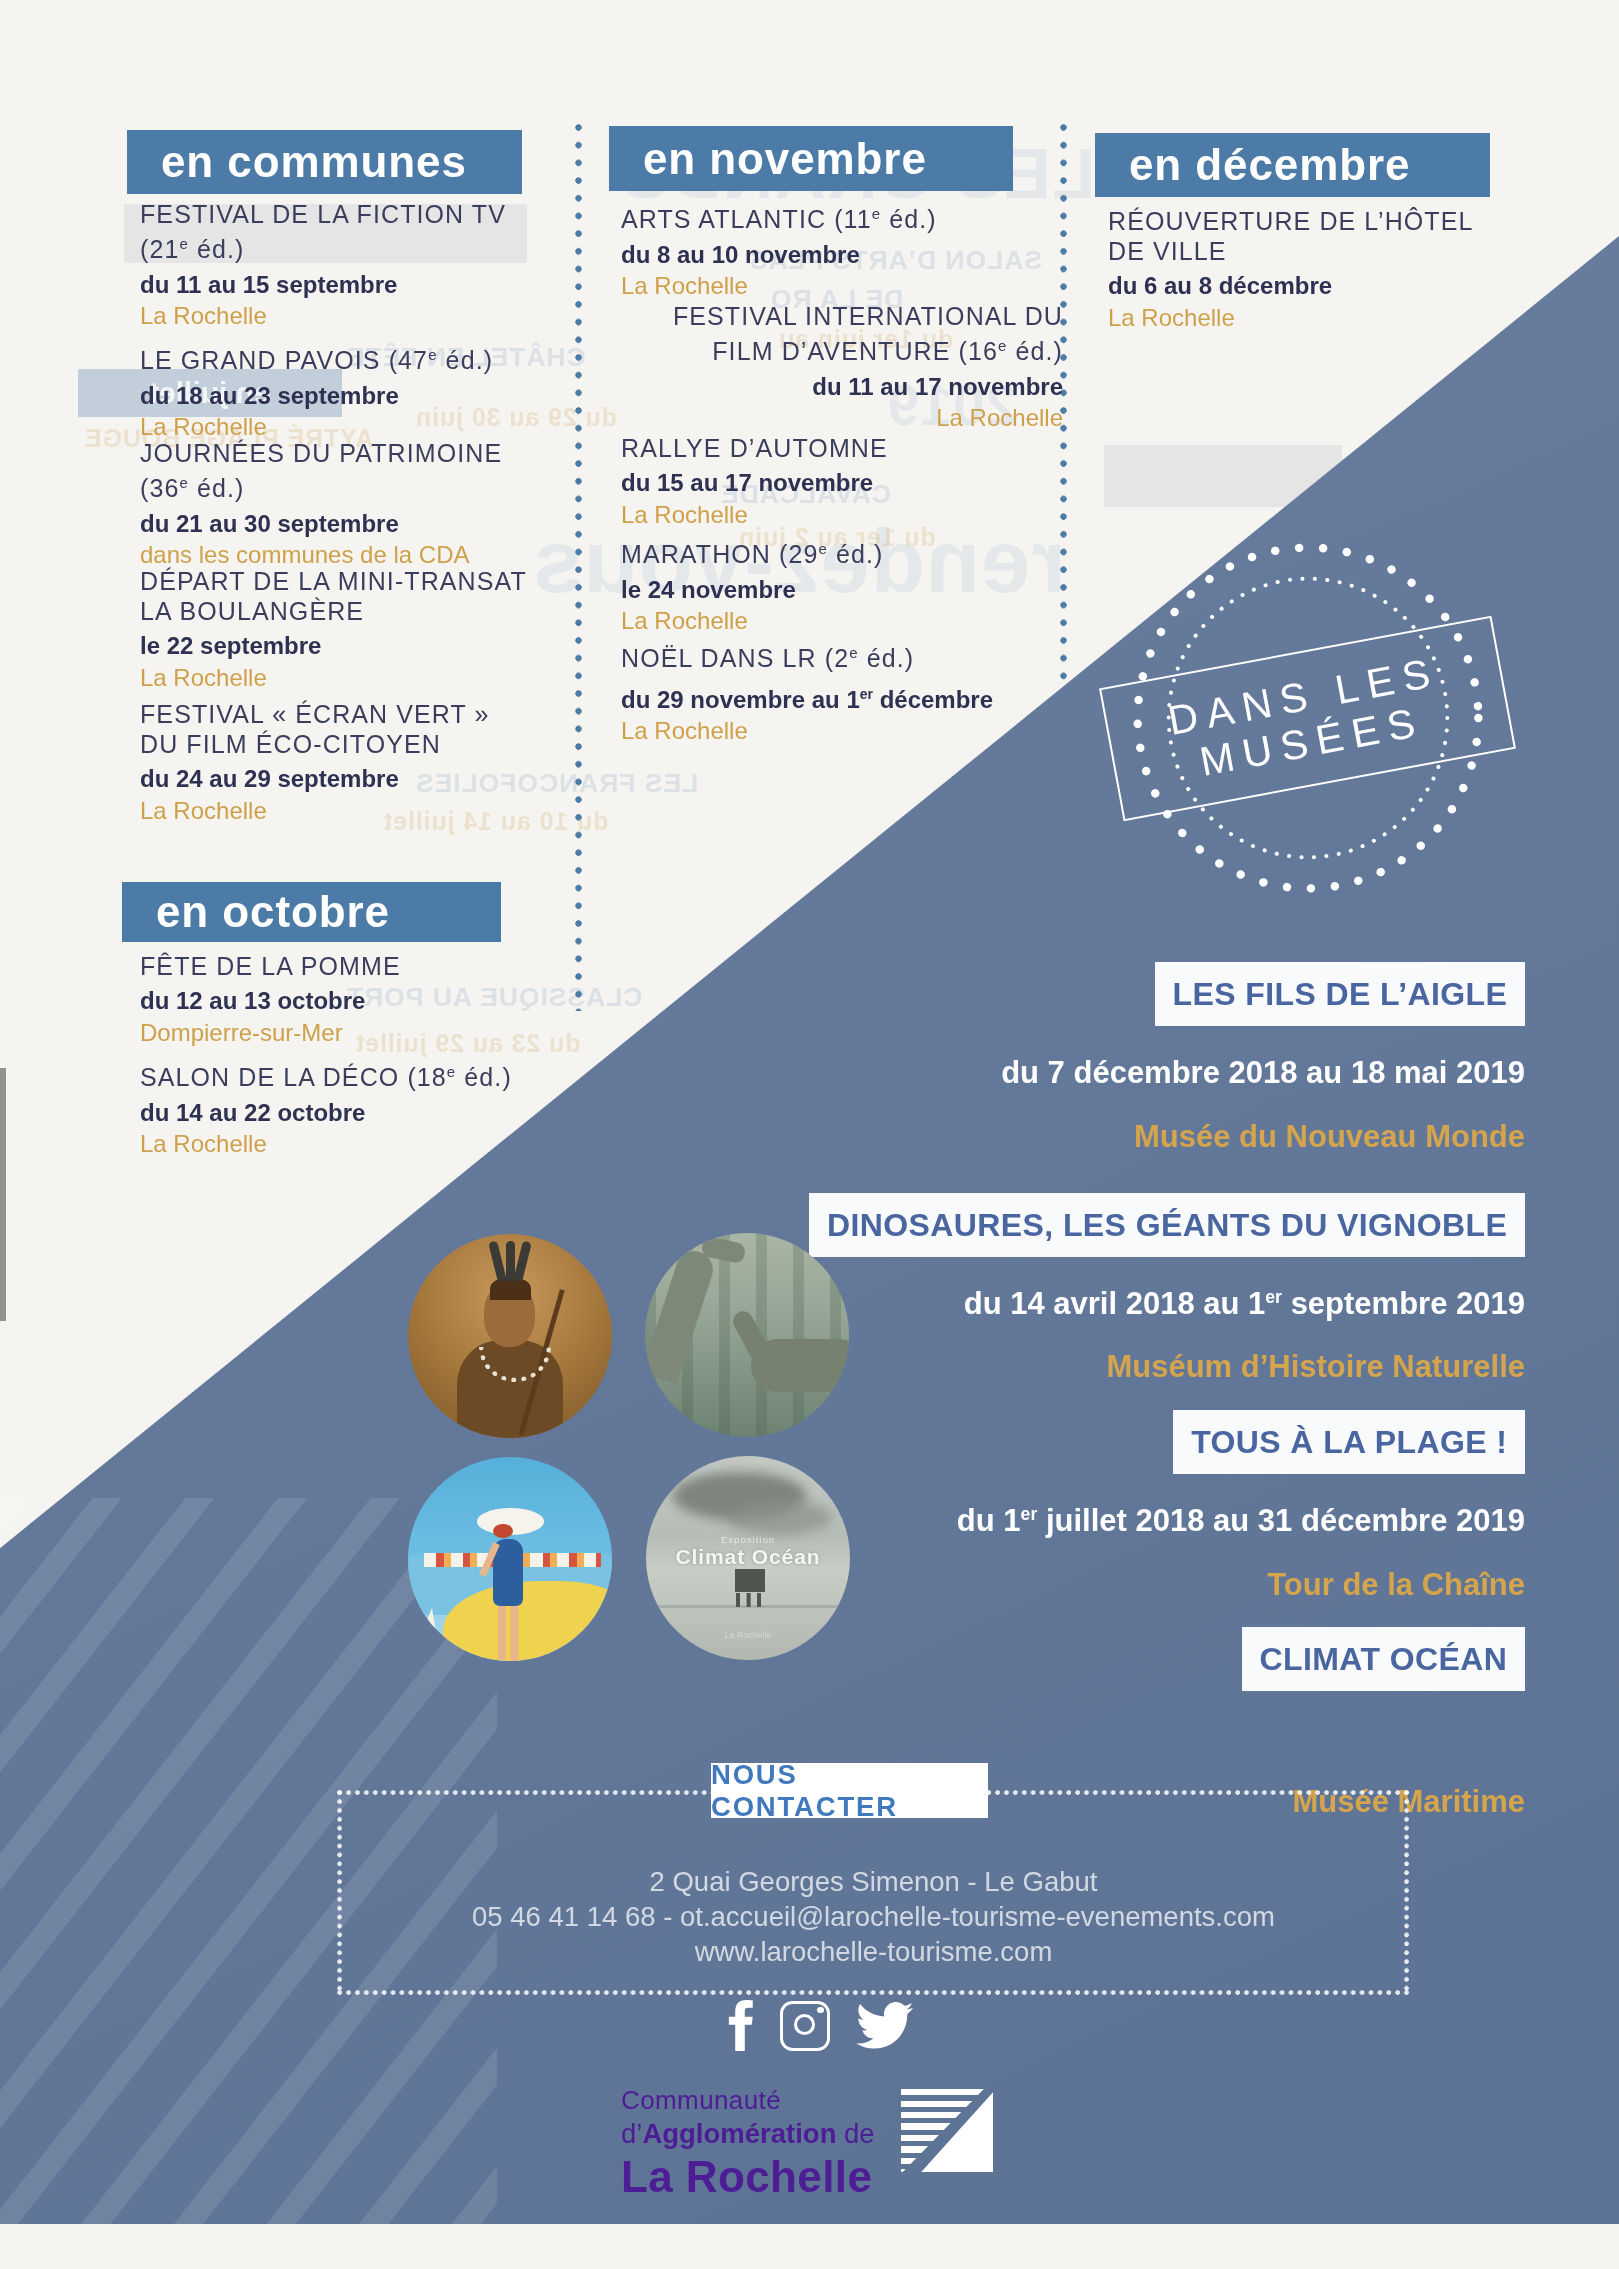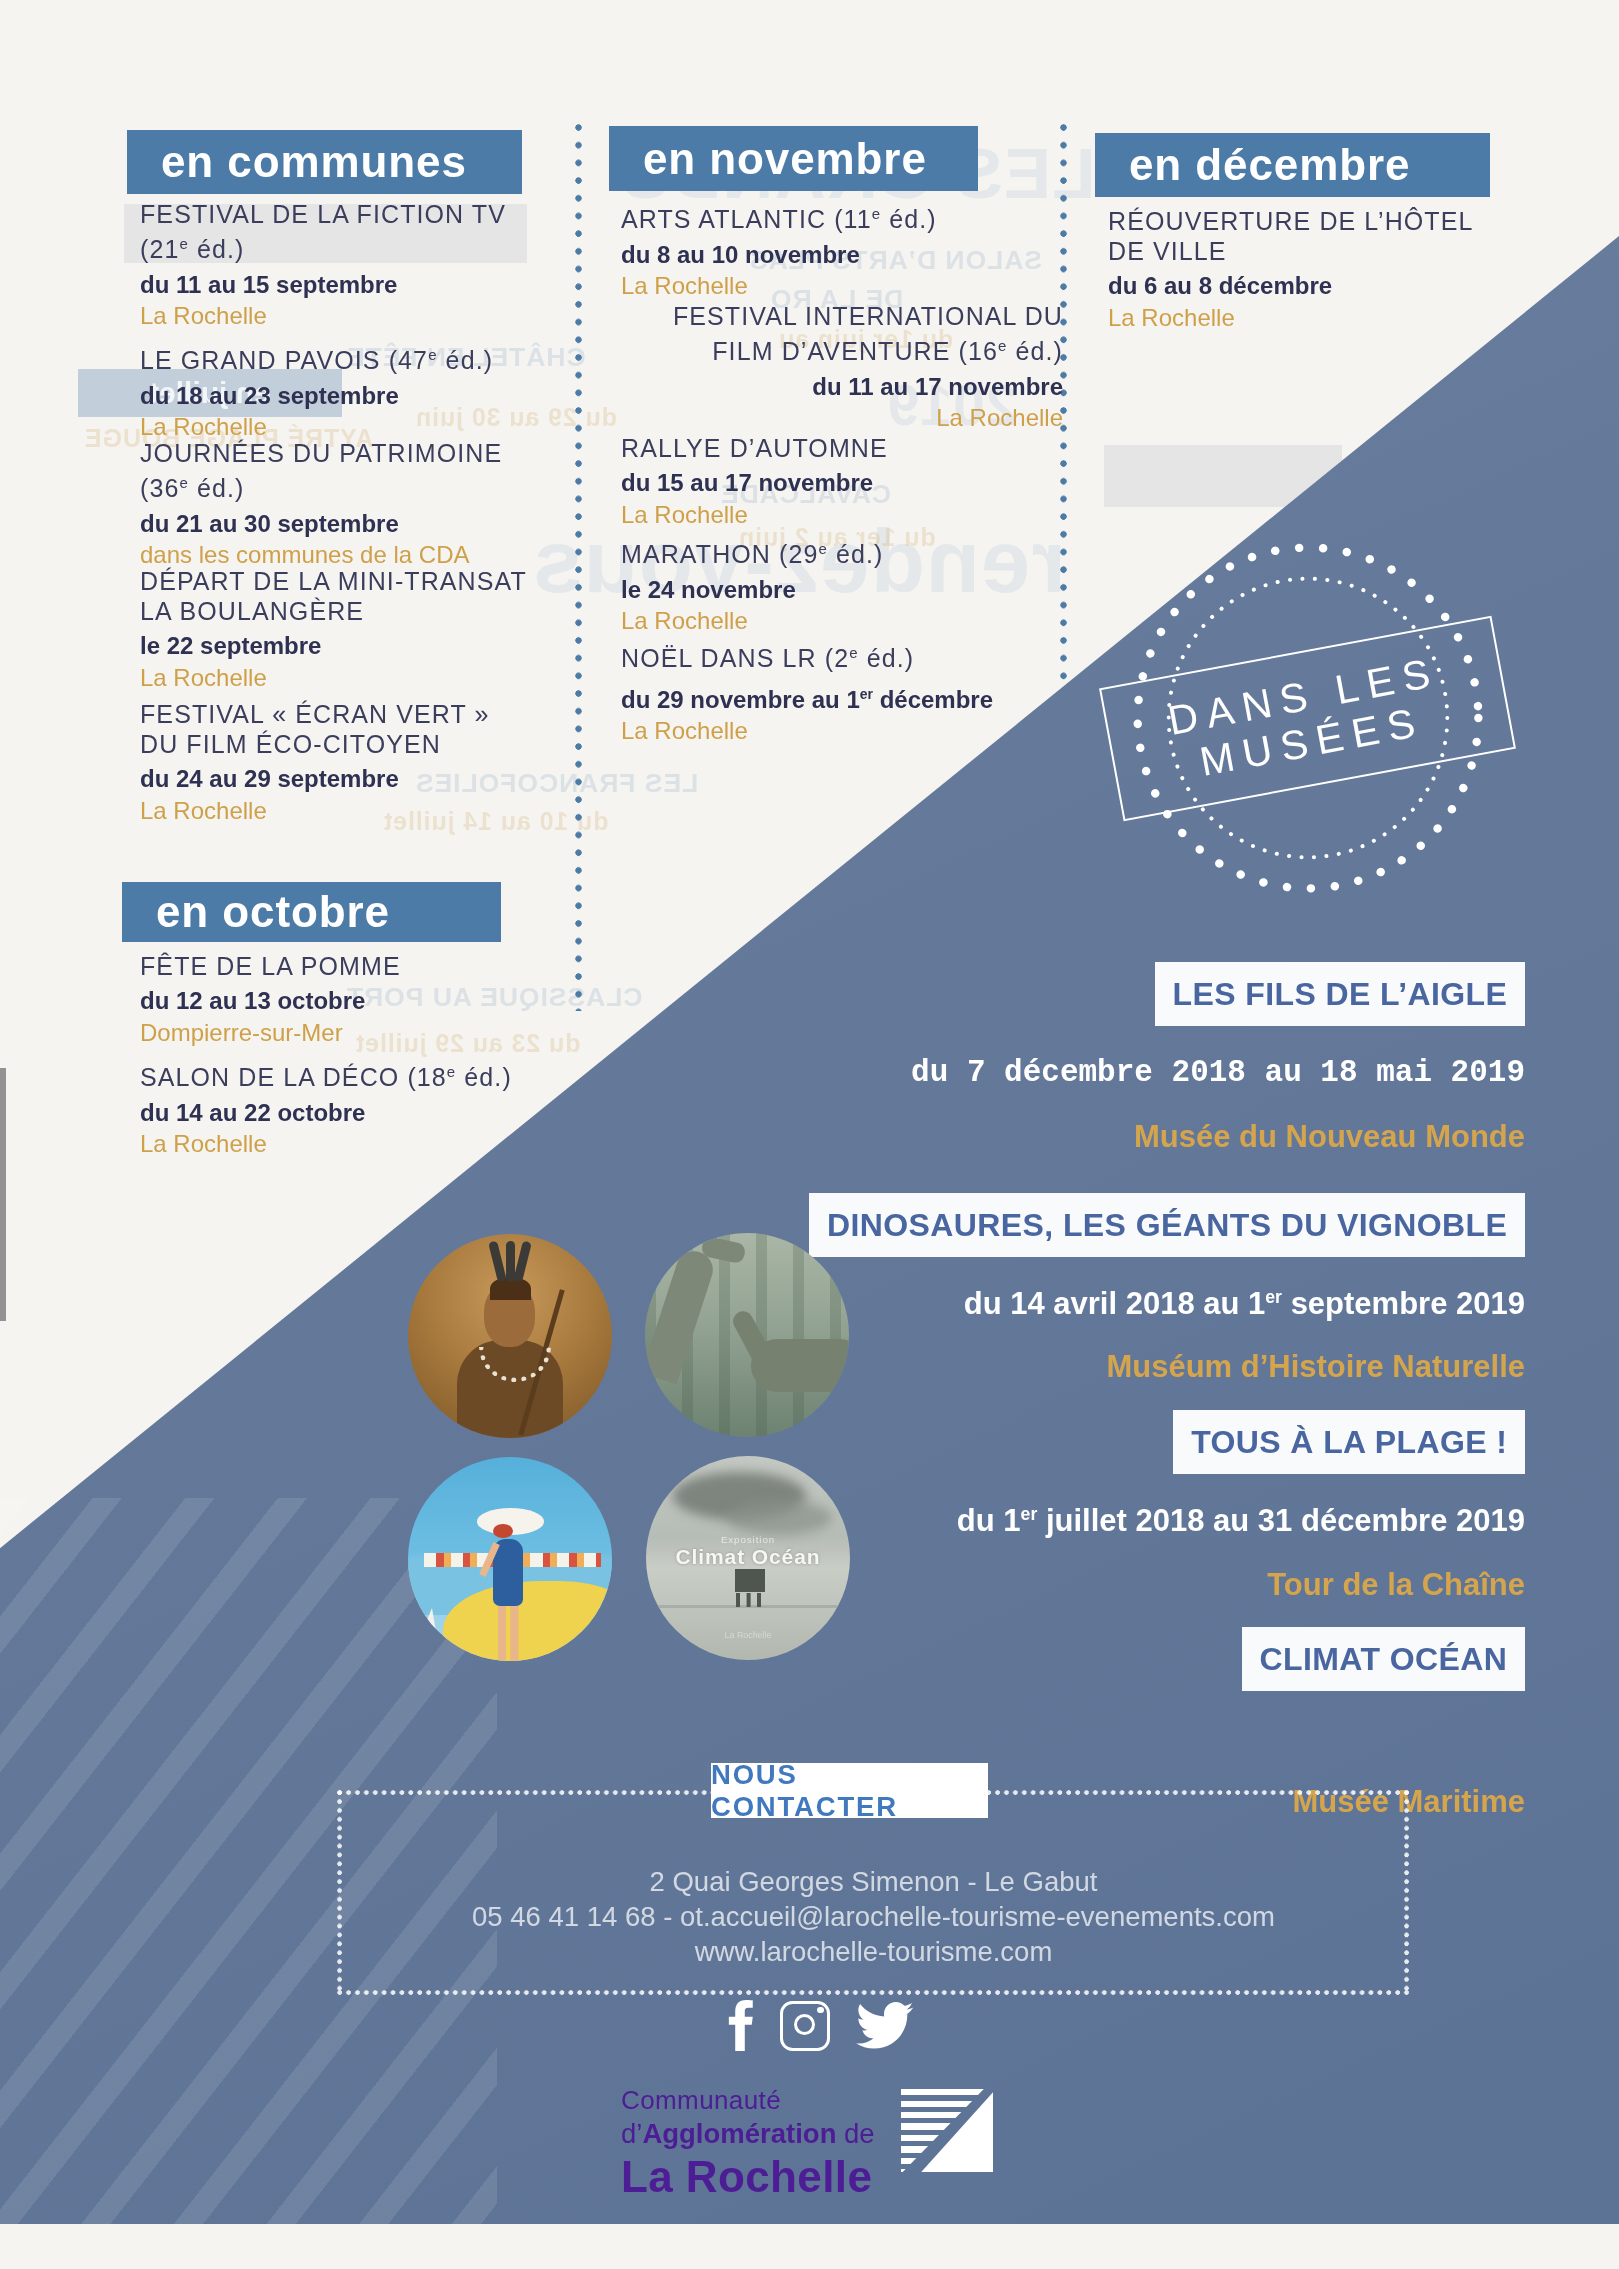--- a/index.html
+++ b/index.html
@@ -227,21 +227,21 @@
     <div class="ev-title">FÊTE DE LA POMME</div>
     <div class="ev-date">du 12 au 13 octobre</div>
     <div class="ev-loc">Dompierre-sur-Mer</div>
   </div>
   <div class="event" style="left:140px;top:1057px;width:417px;">
     <div class="ev-title">SALON DE LA DÉCO (18<sup>e</sup> éd.)</div>
     <div class="ev-date">du 14 au 22 octobre</div>
     <div class="ev-loc">La Rochelle</div>
   </div>
 
-  <div class="month-header" style="left:609px;top:126px;width:369px;height:65px;line-height:65px;">en novembre</div>
+  <div class="month-header" style="left:609px;top:126px;width:404px;height:65px;line-height:65px;">en novembre</div>
 
   <div class="event" style="left:621px;top:199px;width:443px;">
     <div class="ev-title">ARTS ATLANTIC (11<sup>e</sup> éd.)</div>
     <div class="ev-date">du 8 au 10 novembre</div>
     <div class="ev-loc">La Rochelle</div>
   </div>
   <div class="event" style="left:620px;top:301px;width:443px;text-align:right;">
     <div class="ev-title">FESTIVAL INTERNATIONAL DU<br>FILM D’AVENTURE (16<sup>e</sup> éd.)</div>
     <div class="ev-date">du 11 au 17 novembre</div>
     <div class="ev-loc">La Rochelle</div>
@@ -273,21 +273,21 @@
   <svg class="stamp-svg" width="378" height="378" viewBox="0 0 426 426">
     <circle cx="213" cy="213" r="192" fill="none" stroke="#ffffff" stroke-width="9.5" stroke-linecap="round" stroke-dasharray="0.1 27"></circle>
     <circle cx="213" cy="213" r="157" fill="none" stroke="#ffffff" stroke-width="4.5" stroke-linecap="round" stroke-dasharray="0.1 14"></circle>
   </svg>
   <div class="stamp-rect">
     <div class="stamp-line">DANS LES</div>
     <div class="stamp-line">MUSÉES</div>
   </div>
 
   <div class="mus-box" style="top:962px;">LES FILS DE L’AIGLE</div>
-  <div class="mus-date" style="top:1055px;font-family:Liberation Mono, monospace;">du 7 décembre 2018 au 18 mai 2019</div>
+  <div class="mus-date" style="top:1055px;">du 7 décembre 2018 au 18 mai 2019</div>
   <div class="mus-venue" style="top:1119px;">Musée du Nouveau Monde</div>
 
   <div class="mus-box" style="top:1193px;">DINOSAURES, LES GÉANTS DU VIGNOBLE</div>
   <div class="mus-date" style="top:1286px;">du 14 avril 2018 au 1<sup>er</sup> septembre 2019</div>
   <div class="mus-venue" style="top:1349px;">Muséum d’Histoire Naturelle</div>
 
   <div class="mus-box" style="top:1410px;">TOUS À LA PLAGE !</div>
   <div class="mus-date" style="top:1503px;">du 1<sup>er</sup> juillet 2018 au 31 décembre 2019</div>
   <div class="mus-venue" style="top:1567px;">Tour de la Chaîne</div>
 

